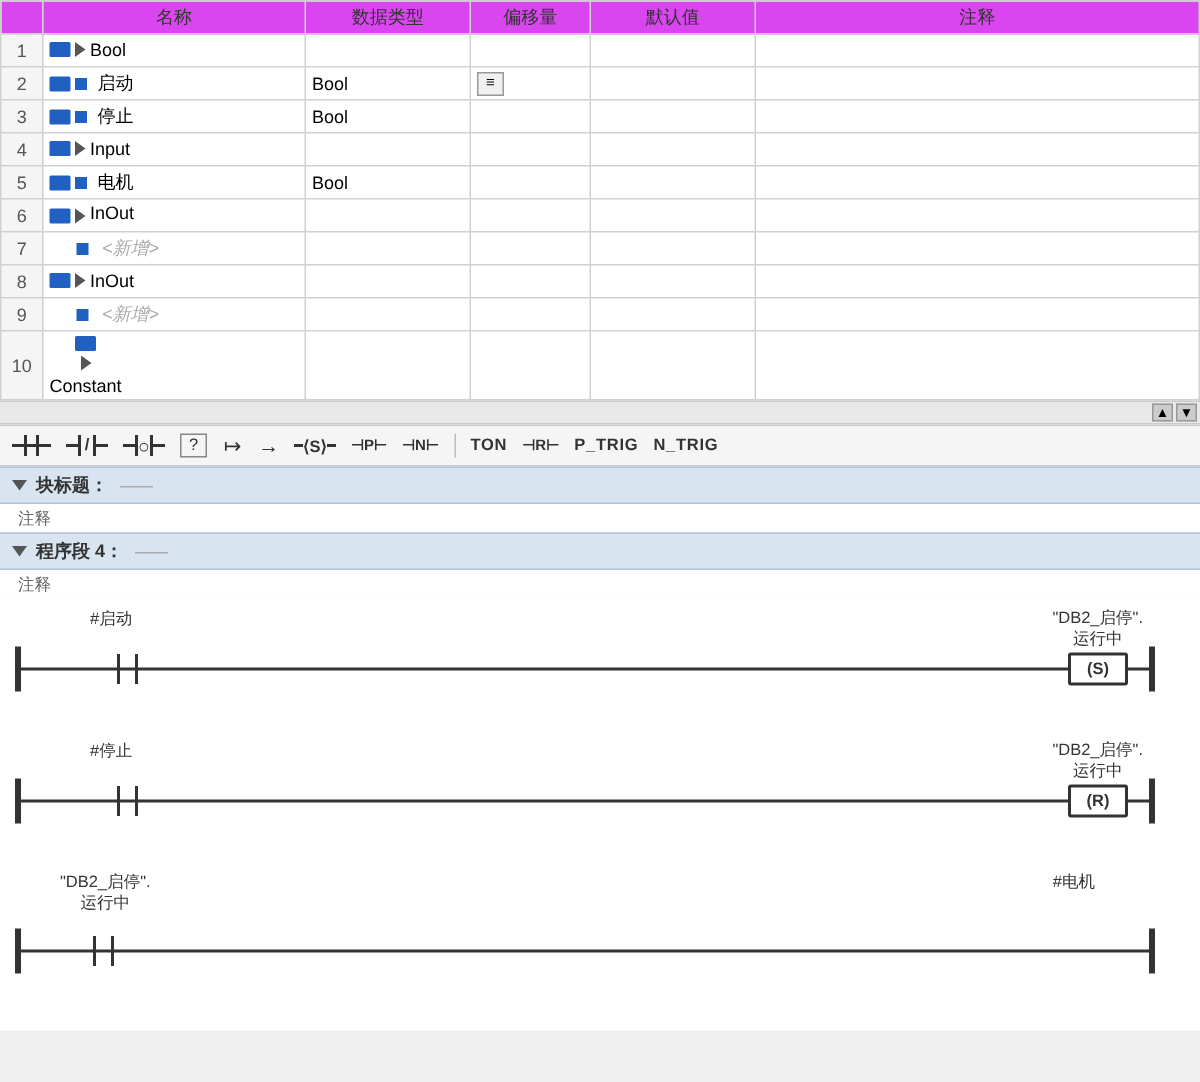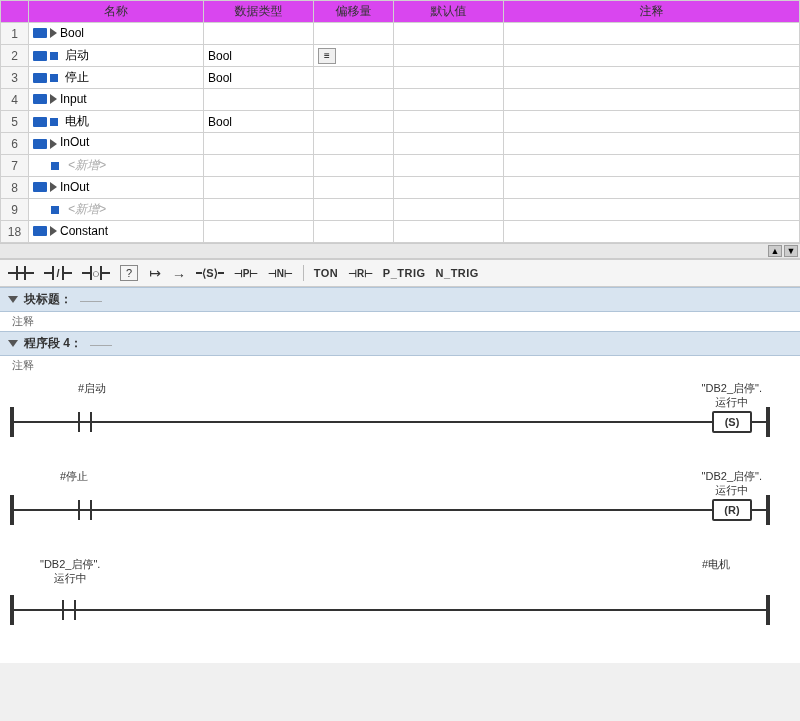--- a/index.html
+++ b/index.html
@@ -296,22 +296,22 @@
           <td><span style="display: inline-flex; align-items: center; gap: 3px;">
               <span style="width: 8px; height: 8px; background: rgb(32, 96, 192); display: inline-block; flex-shrink: 0; margin-left: 18px;"></span>
               <span class="new-item" style="margin-left: 6px;">&lt;新增&gt;</span>
             </span></td>
           <td></td>
           <td></td>
           <td></td>
           <td></td>
         </tr>
         <tr>
-          <td class="row-num">18</td>
-          <td><span style="display: inline-flex; align-items: center; gap: 3px;">
+          <td class="row-num">10</td>
+          <td><span style="display: inline-flex; align-items: center; gap: 3px; flex-direction: column;">
               <span style="width: 14px; height: 10px; background: rgb(32, 96, 192); display: inline-block; border-radius: 1px; flex-shrink: 0;"></span>
               <span style="display: inline-block; width: 0px; height: 0px; border-top: 5px solid transparent; border-bottom: 5px solid transparent; border-left: 7px solid rgb(85, 85, 85); flex-shrink: 0;"></span>
               <span>Constant</span>
             </span></td>
           <td></td>
           <td></td>
           <td></td>
           <td></td>
         </tr>
       </tbody>
@@ -412,21 +412,21 @@
 <div class="ladder-container">
 
   <div class="rung-row">
     <div style="position:relative; height: 60px;">
 
       <div style="position:absolute; right: 28px; top: 0; text-align:center; font-size:11px; line-height:1.3; color:#333;">
         <span>"DB2_启停".</span><br>
         <span>运行中</span>
       </div>
 
-      <div style="position:absolute; left: 68px; top: 0; text-align:right; font-size:11px; color:#333;">#启动</div>
+      <div style="position:absolute; left: 50px; top: 0; text-align:right; font-size:11px; color:#333;">#启动</div>
 
       <div class="full-rung" style="position:absolute; bottom: 0; left: 0; width: 760px;">
 
         <div style="width:4px;height:30px;background:#333;flex-shrink:0;"></div>
 
         <div style="width:50px;height:2px;background:#333;"></div>
 
         <div style="display:flex;align-items:center;">
           <div style="width:14px;height:2px;background:#333;"></div>
           <div style="width:2px;height:20px;background:#333;"></div>

